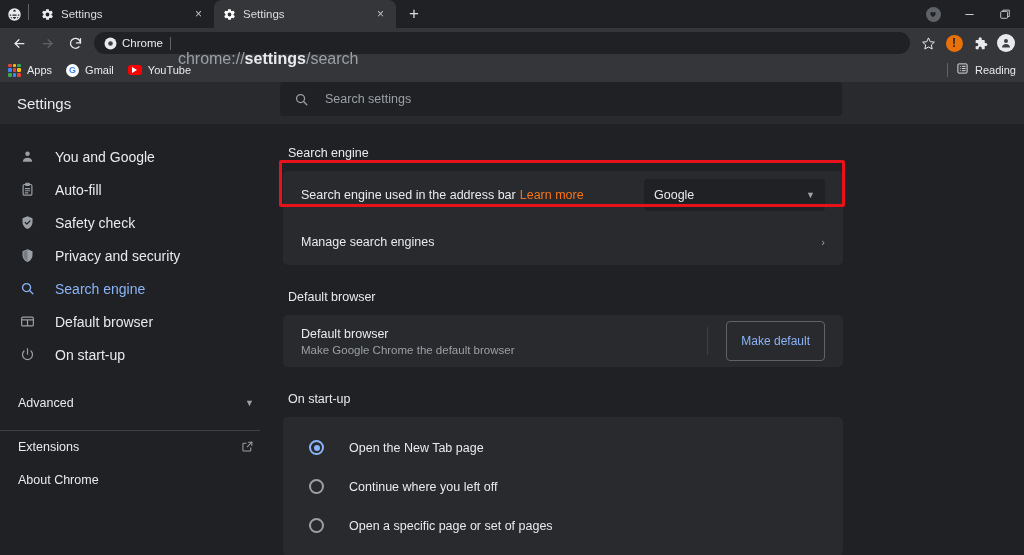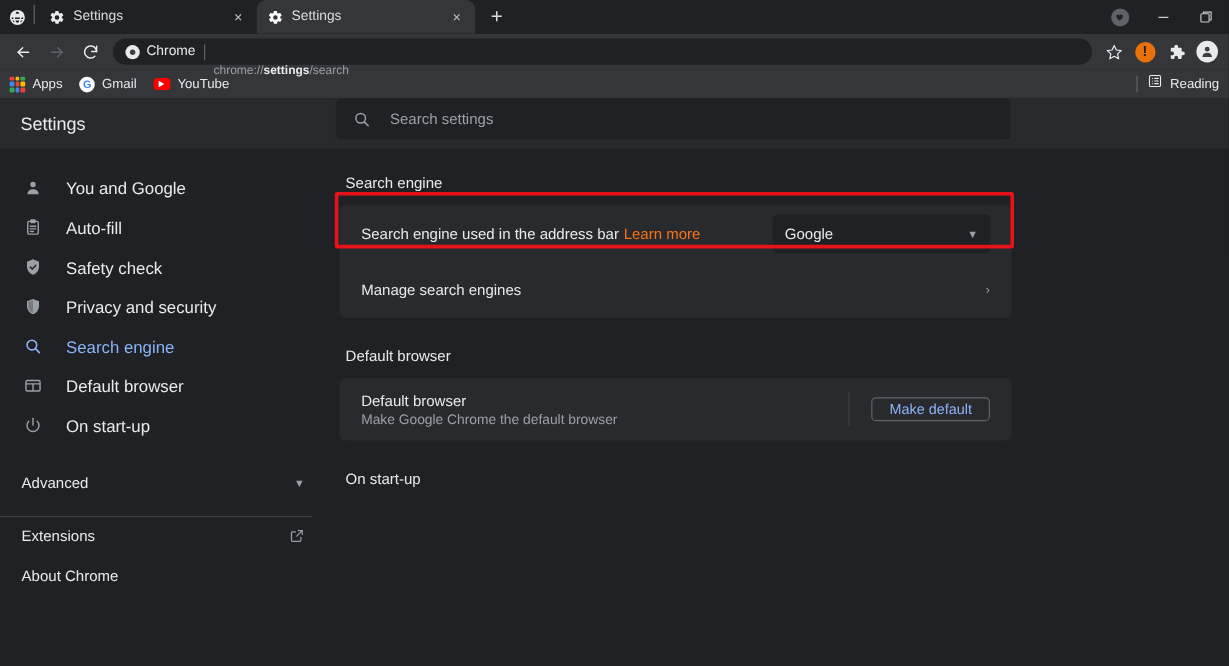--- a/index.html
+++ b/index.html
@@ -79,21 +79,21 @@
   .omni-chip {
     display: flex; align-items: center; gap: 5px; flex: 0 0 auto;
   }
   .chrome-mark {
     width: 13px; height: 13px; border-radius: 50%;
     display:flex; align-items:center; justify-content:center;
   }
   .omni-chip-label { font-size: 11.5px; color: #e8eaed; }
   .omni-sep { width: 1px; height: 13px; background: #5f6368; flex:0 0 auto; }
   .omni-url {
-    font-size: 10px; color: #9aa0a6; white-space: nowrap;
+    font-size: 16px; color: #9aa0a6; white-space: nowrap;
     overflow: hidden; text-overflow: ellipsis; margin-top: 32px;
   }
   .omni-url b { color: #e8eaed; font-weight: 700; }
   .toolbar-icon {
     width: 24px; height: 24px; display: flex; align-items: center;
     justify-content: center; flex: 0 0 auto; color: #e8eaed;
   }
   .alert-dot {
     width: 17px; height: 17px; border-radius: 50%; background: #e8710a;
     display: flex; align-items: center; justify-content: center;
@@ -201,21 +201,21 @@
     width: 181px; height: 32px; background: #202124; border-radius: 4px;
     display: flex; align-items: center; padding: 0 10px;
     color: #e8eaed; font-size: 12.5px;
   }
   .select .caret { margin-left: auto; color: #9aa0a6; font-size: 9px; }
   .stack { display: flex; flex-direction: column; gap: 3px; }
   .stack .primary { color: #e8eaed; font-size: 12.5px; }
   .stack .secondary { color: #9aa0a6; font-size: 11.5px; }
   .vrule { width: 1px; height: 28px; background: #3c4043; margin-right: 18px; }
   .btn-outline {
-    height: 20px; padding: 0 14px; border: 1px solid #5f6368;
+    height: 40px; padding: 0 14px; border: 1px solid #5f6368;
     border-radius: 4px; color: #8ab4f8; font-size: 12px;
     display: flex; align-items: center; background: transparent;
     font-family: inherit; white-space: nowrap;
   }
   .radio-row {
     height: 39px; display: flex; align-items: center; gap: 25px;
     padding: 0 18px 0 26px; color: #e8eaed; font-size: 12.5px;
   }
   .radio {
     width: 15px; height: 15px; border-radius: 50%;
@@ -544,19 +544,33 @@
             </div>
             <span class="spacer"></span>
             <span class="vrule"></span>
             <button class="btn-outline">Make default</button>
           </div>
         </div>
       </div>
 
       <div class="sect">
         <div class="section-title">On start-up</div>
+        <div class="card" style="padding:11px 0">
+          <div class="radio-row">
+            <span class="radio on"></span>
+            <span>Open the New Tab page</span>
+          </div>
+          <div class="radio-row">
+            <span class="radio"></span>
+            <span>Continue where you left off</span>
+          </div>
+          <div class="radio-row">
+            <span class="radio"></span>
+            <span>Open a specific page or set of pages</span>
+          </div>
+        </div>
       </div>
 
     </div>
 
     <div class="annot"></div>
   </div>
 </div>
 
 </body></html>

